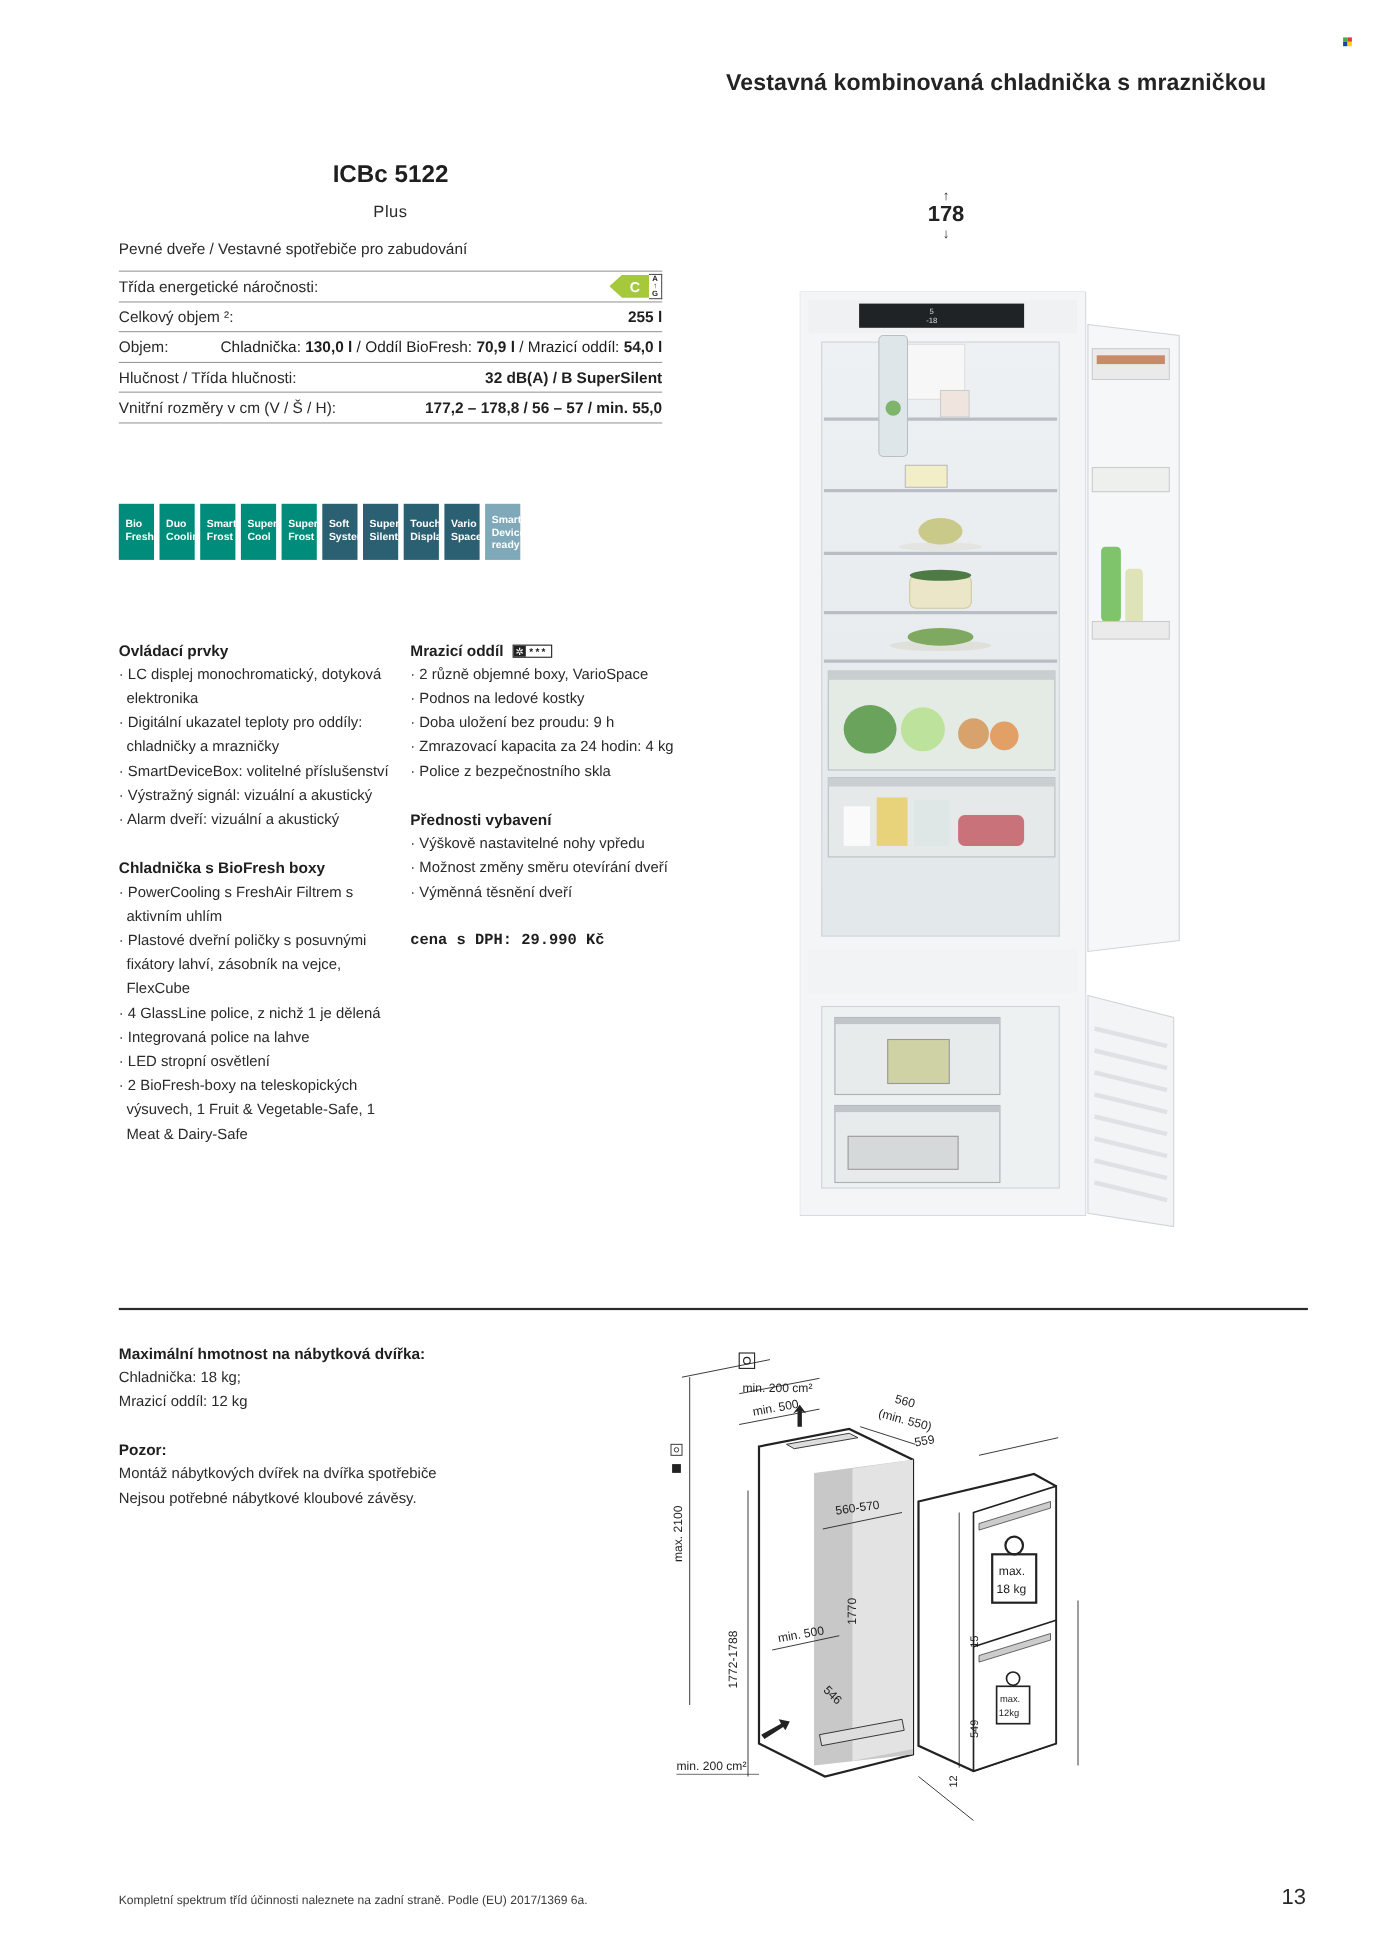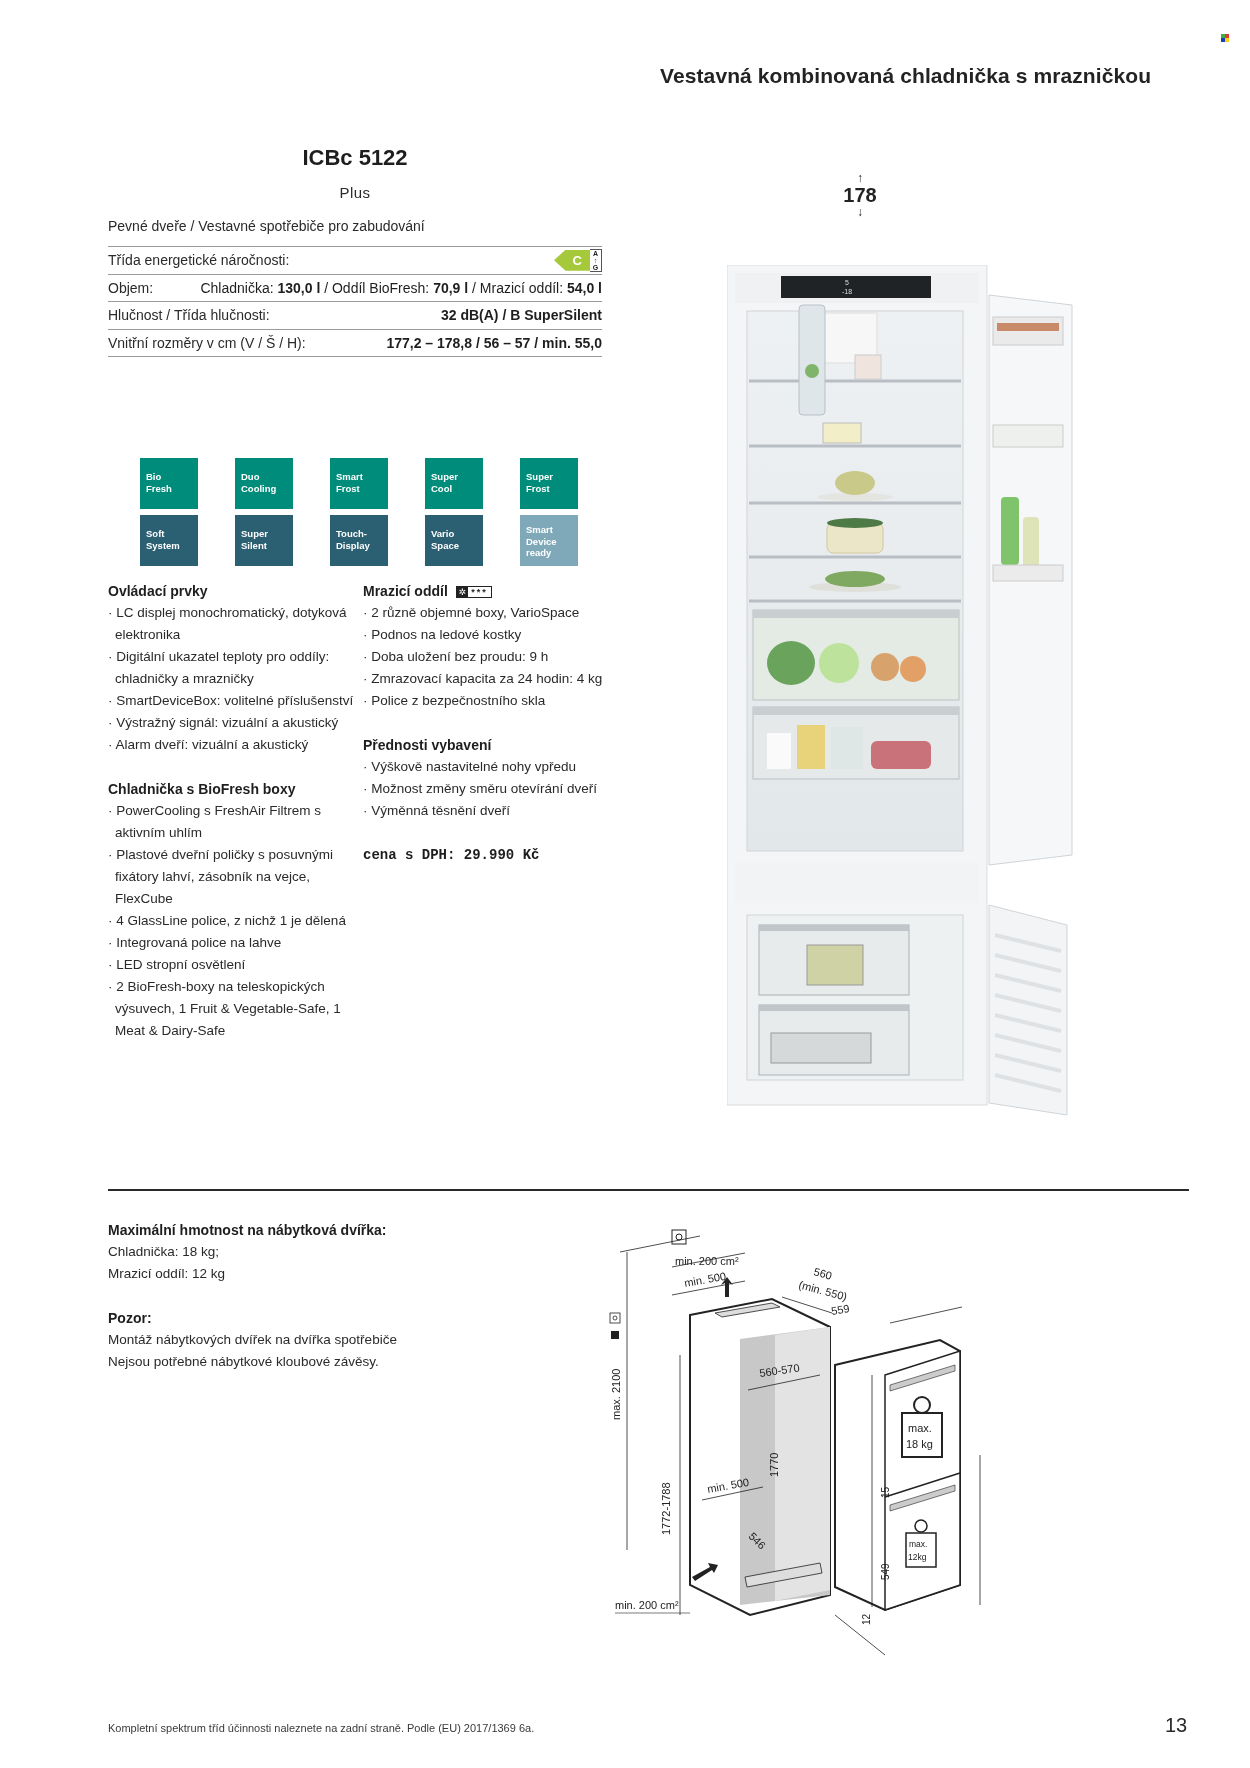--- a/index.html
+++ b/index.html
@@ -18,31 +18,31 @@
   .specs { left: 108px; top: 246px; width: 494px; border-top: 1px solid #9a9a9a; }
   .spec-row { display: flex; justify-content: space-between; align-items: center; height: 27.5px; border-bottom: 1px solid #9a9a9a; font-size: 14px; }
   .spec-row .lbl { color: #2a2a2a; white-space: nowrap; }
   .spec-row .val { font-weight: bold; color: #1e1e1e; white-space: nowrap; }
   .spec-row .val .n { font-weight: normal; }
   .energy-badge { display: flex; align-items: center; height: 23px; }
   .energy-arrow { position: relative; width: 36px; height: 21px; background: #a6c83b; clip-path: polygon(32% 0, 100% 0, 100% 100%, 32% 100%, 0 50%); color: #fff; font-size: 13px; font-weight: bold; display: flex; align-items: center; justify-content: flex-end; padding-right: 8px; }
   .energy-scale { width: 12px; height: 23px; border: 1px solid #555; border-left: none; font-size: 7px; line-height: 7px; text-align: center; font-weight: bold; display: flex; flex-direction: column; justify-content: center; }
 
   .features { left: 108px; top: 458px; width: 500px; display: flex; flex-wrap: wrap; gap: 6px 5px; }
-  .tile { width: 58px; height: 51px; color: #fff; font-size: 9.5px; font-weight: bold; line-height: 11.5px; padding: 13px 0 14px 6px; margin-left: 32px; }
+  .tile { width: 32px; height: 51px; color: #fff; font-size: 9.5px; font-weight: bold; line-height: 11.5px; padding: 13px 0 14px 6px; }
   .tile.teal { background: #008c7a; }
   .tile.navy { background: #2b5f72; }
   .tile.light { background: #7fa9b9; padding-top: 9px; }
 
   .col { font-size: 13.5px; line-height: 22px; color: #2a2a2a; }
   .col h3 { font-size: 14px; font-weight: bold; color: #1e1e1e; line-height: 22px; }
   .col .item { padding-left: 7px; text-indent: -7px; }
   .col .gap { height: 22px; }
   .col-left { left: 108px; top: 580px; width: 250px; }
-  .col-right { left: 363px; top: 580px; width: 260px; }
+  .col-right { left: 373px; top: 580px; width: 260px; }
   .freezer-stars { display: inline-block; vertical-align: middle; margin-left: 4px; height: 12px; border: 1px solid #222; font-size: 9px; line-height: 10px; }
   .freezer-stars .first { background: #222; color: #fff; padding: 0 2px; }
   .freezer-stars .rest { padding: 0 3px; letter-spacing: 2px; }
   .price { font-weight: bold; color: #1e1e1e; font-size: 14px; font-family: Liberation Mono, monospace; }
 
   .height-label { left: 840px; top: 172px; width: 40px; text-align: center; font-size: 20px; font-weight: bold; color: #222; line-height: 22px; }
   .height-label .arr { font-size: 12px; line-height: 12px; font-weight: normal; }
 
   .fridge-photo { left: 727px; top: 265px; width: 380px; height: 870px; }
 
@@ -76,20 +76,24 @@
   <div class="spec-row">
     <span class="lbl">Třída energetické náročnosti:</span>
     <span class="energy-badge">
       <span class="energy-arrow">C</span>
       <span class="energy-scale">
         <span>A</span>
         <span>↑</span>
         <span>G</span>
       </span>
     </span>
+  </div>
+  <div class="spec-row">
+    <span class="lbl">Celkový objem ²:</span>
+    <span class="val">255 l</span>
   </div>
   <div class="spec-row">
     <span class="lbl">Objem:</span>
     <span class="val">
       <span class="n">Chladnička: </span><span>130,0 l</span><span class="n"> / Oddíl BioFresh: </span><span>70,9 l</span><span class="n"> / Mrazicí oddíl: </span><span>54,0 l</span>
     </span>
   </div>
   <div class="spec-row">
     <span class="lbl">Hlučnost / Třída hlučnosti:</span>
     <span class="val">32 dB(A) / B SuperSilent</span>

